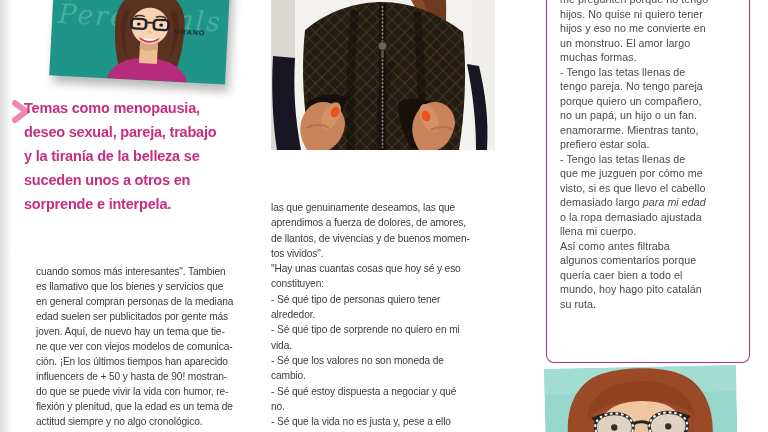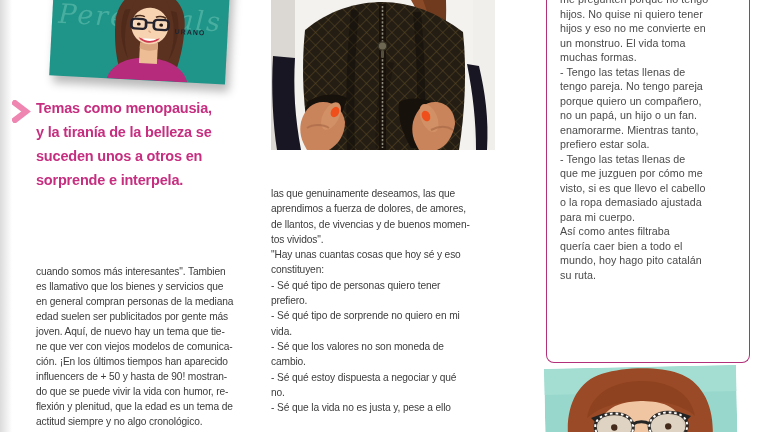--- a/index.html
+++ b/index.html
@@ -15,28 +15,28 @@
     transform:rotate(3deg);box-shadow:4px 7px 10px rgba(0,0,0,.28);overflow:hidden;}
   .cover-script{position:absolute;left:6px;top:34px;z-index:1;white-space:nowrap;
     font-family:"DejaVu Serif", serif;font-style:italic;font-size:27px;letter-spacing:2px;
     color:#4db1a3;opacity:.9;}
   .cover-woman{position:absolute;left:42px;top:18px;width:112px;height:94px;z-index:2;}
   .cover-publisher{position:absolute;left:123px;top:58px;z-index:3;font-size:7px;font-weight:bold;
     letter-spacing:1px;color:#1d2533;}
 
   
   .chevron{position:absolute;left:12px;top:100px;width:20px;height:23px;}
-  .pullquote{position:absolute;left:36px;top:96px;width:222px;
+  .pullquote{position:absolute;left:24px;top:96px;width:222px;
     font-size:14.5px;font-weight:bold;line-height:24px;letter-spacing:-0.2px;color:#c62e80;}
 
   
   .textcol{position:absolute;color:#3c3c3c;}
   .textcol .ln{white-space:nowrap;}
   .leftcol{left:36px;top:264px;width:214px;font-size:10.2px;line-height:15px;letter-spacing:-0.12px;}
-  .midcol{left:271px;top:186px;width:220px;font-size:10.2px;line-height:15.3px;letter-spacing:-0.12px;}
+  .midcol{left:271px;top:200px;width:220px;font-size:10.2px;line-height:15.3px;letter-spacing:-0.12px;}
 
   
   .photo-jacket{position:absolute;left:271px;top:0;width:224px;height:150px;}
 
   
   .rightbox{position:absolute;left:546px;top:-8px;width:204px;height:371px;box-sizing:border-box;
     border-left:1.5px solid #b13079;border-right:1.5px solid #b13079;border-bottom:1.5px solid #b13079;
     border-radius:0 0 8px 8px;}
   .rightbox-text{position:absolute;left:13px;top:0;width:180px;
     font-size:10.7px;line-height:14.5px;color:#4a4a4a;letter-spacing:0.05px;}
@@ -77,20 +77,21 @@
       <path d="M43.5 55.5 C46.5 58.8 53.5 58.8 56.5 55.5 Z" fill="#ffffff"></path>
     </svg>
     <div class="cover-publisher">URANO</div>
   </div>
 
   <svg class="chevron" viewBox="0 0 20 23">
     <path d="M3 3 L14 11.5 L3 20" fill="none" stroke="#ee86b1" stroke-width="6" stroke-linecap="square" stroke-linejoin="miter"></path>
   </svg>
   <div class="pullquote">
       <div class="ln">Temas como menopausia,</div>
+      <div class="ln">deseo sexual, pareja, trabajo</div>
       <div class="ln">y la tiranía de la belleza se</div>
       <div class="ln">suceden unos a otros en</div>
       <div class="ln">sorprende e interpela.</div>
     </div>
 
   <div class="textcol leftcol">
       <div class="ln">cuando somos más interesantes". Tambien</div>
       <div class="ln">es llamativo que los bienes y servicios que</div>
       <div class="ln">en general compran personas de la mediana</div>
       <div class="ln">edad suelen ser publicitados por gente más</div>
@@ -142,49 +143,51 @@
   </svg>
 
   <div class="textcol midcol">
       <div class="ln">las que genuinamente deseamos, las que</div>
       <div class="ln">aprendimos a fuerza de dolores, de amores,</div>
       <div class="ln">de llantos, de vivencias y de buenos momen-</div>
       <div class="ln">tos vividos".</div>
       <div class="ln">"Hay unas cuantas cosas que hoy sé y eso</div>
       <div class="ln">constituyen:</div>
       <div class="ln">- Sé qué tipo de personas quiero tener</div>
-      <div class="ln">prefiero.</div>
+      <div class="ln">alrededor.</div>
       <div class="ln">- Sé qué tipo de sorprende no quiero en mi</div>
       <div class="ln">vida.</div>
       <div class="ln">- Sé que los valores no son moneda de</div>
       <div class="ln">cambio.</div>
       <div class="ln">- Sé qué estoy dispuesta a negociar y qué</div>
       <div class="ln">no.</div>
       <div class="ln">- Sé que la vida no es justa y, pese a ello</div>
     </div>
 
   <div class="rightbox">
     <div class="rightbox-text">
         <div class="ln">me pregunten porqué no tengo</div>
         <div class="ln">hijos. No quise ni quiero tener</div>
         <div class="ln">hijos y eso no me convierte en</div>
-        <div class="ln">un monstruo. El vida toma</div>
+        <div class="ln">un monstruo. El amor largo</div>
         <div class="ln">muchas formas.</div>
         <div class="ln">- Tengo las tetas llenas de</div>
         <div class="ln">tengo pareja. No tengo pareja</div>
         <div class="ln">porque quiero un compañero,</div>
         <div class="ln">no un papá, un hijo o un fan.</div>
         <div class="ln">enamorarme. Mientras tanto,</div>
         <div class="ln">prefiero estar sola.</div>
         <div class="ln">- Tengo las tetas llenas de</div>
         <div class="ln">que me juzguen por cómo me</div>
         <div class="ln">visto, si es que llevo el cabello</div>
+        <div class="ln">demasiado largo <i>para mi edad</i></div>
         <div class="ln">o la ropa demasiado ajustada</div>
-        <div class="ln">para mi cuerpo.</div>
+        <div class="ln">llena mi cuerpo.</div>
         <div class="ln">Así como antes filtraba</div>
+        <div class="ln">algunos comentarios porque</div>
         <div class="ln">quería caer bien a todo el</div>
         <div class="ln">mundo, hoy hago pito catalán</div>
         <div class="ln">su ruta.</div>
       </div>
   </div>
 
   <svg class="photo-author" viewBox="0 0 192 80">
     <rect width="192" height="80" fill="#98d7cc"></rect>
     <rect width="192" height="26" fill="#a4ded2"></rect>
     <path d="M24 80 C18 44 30 14 58 6 C82 -1 116 0 134 7 C160 16 172 46 166 80 Z" fill="#9a4a26"></path>

